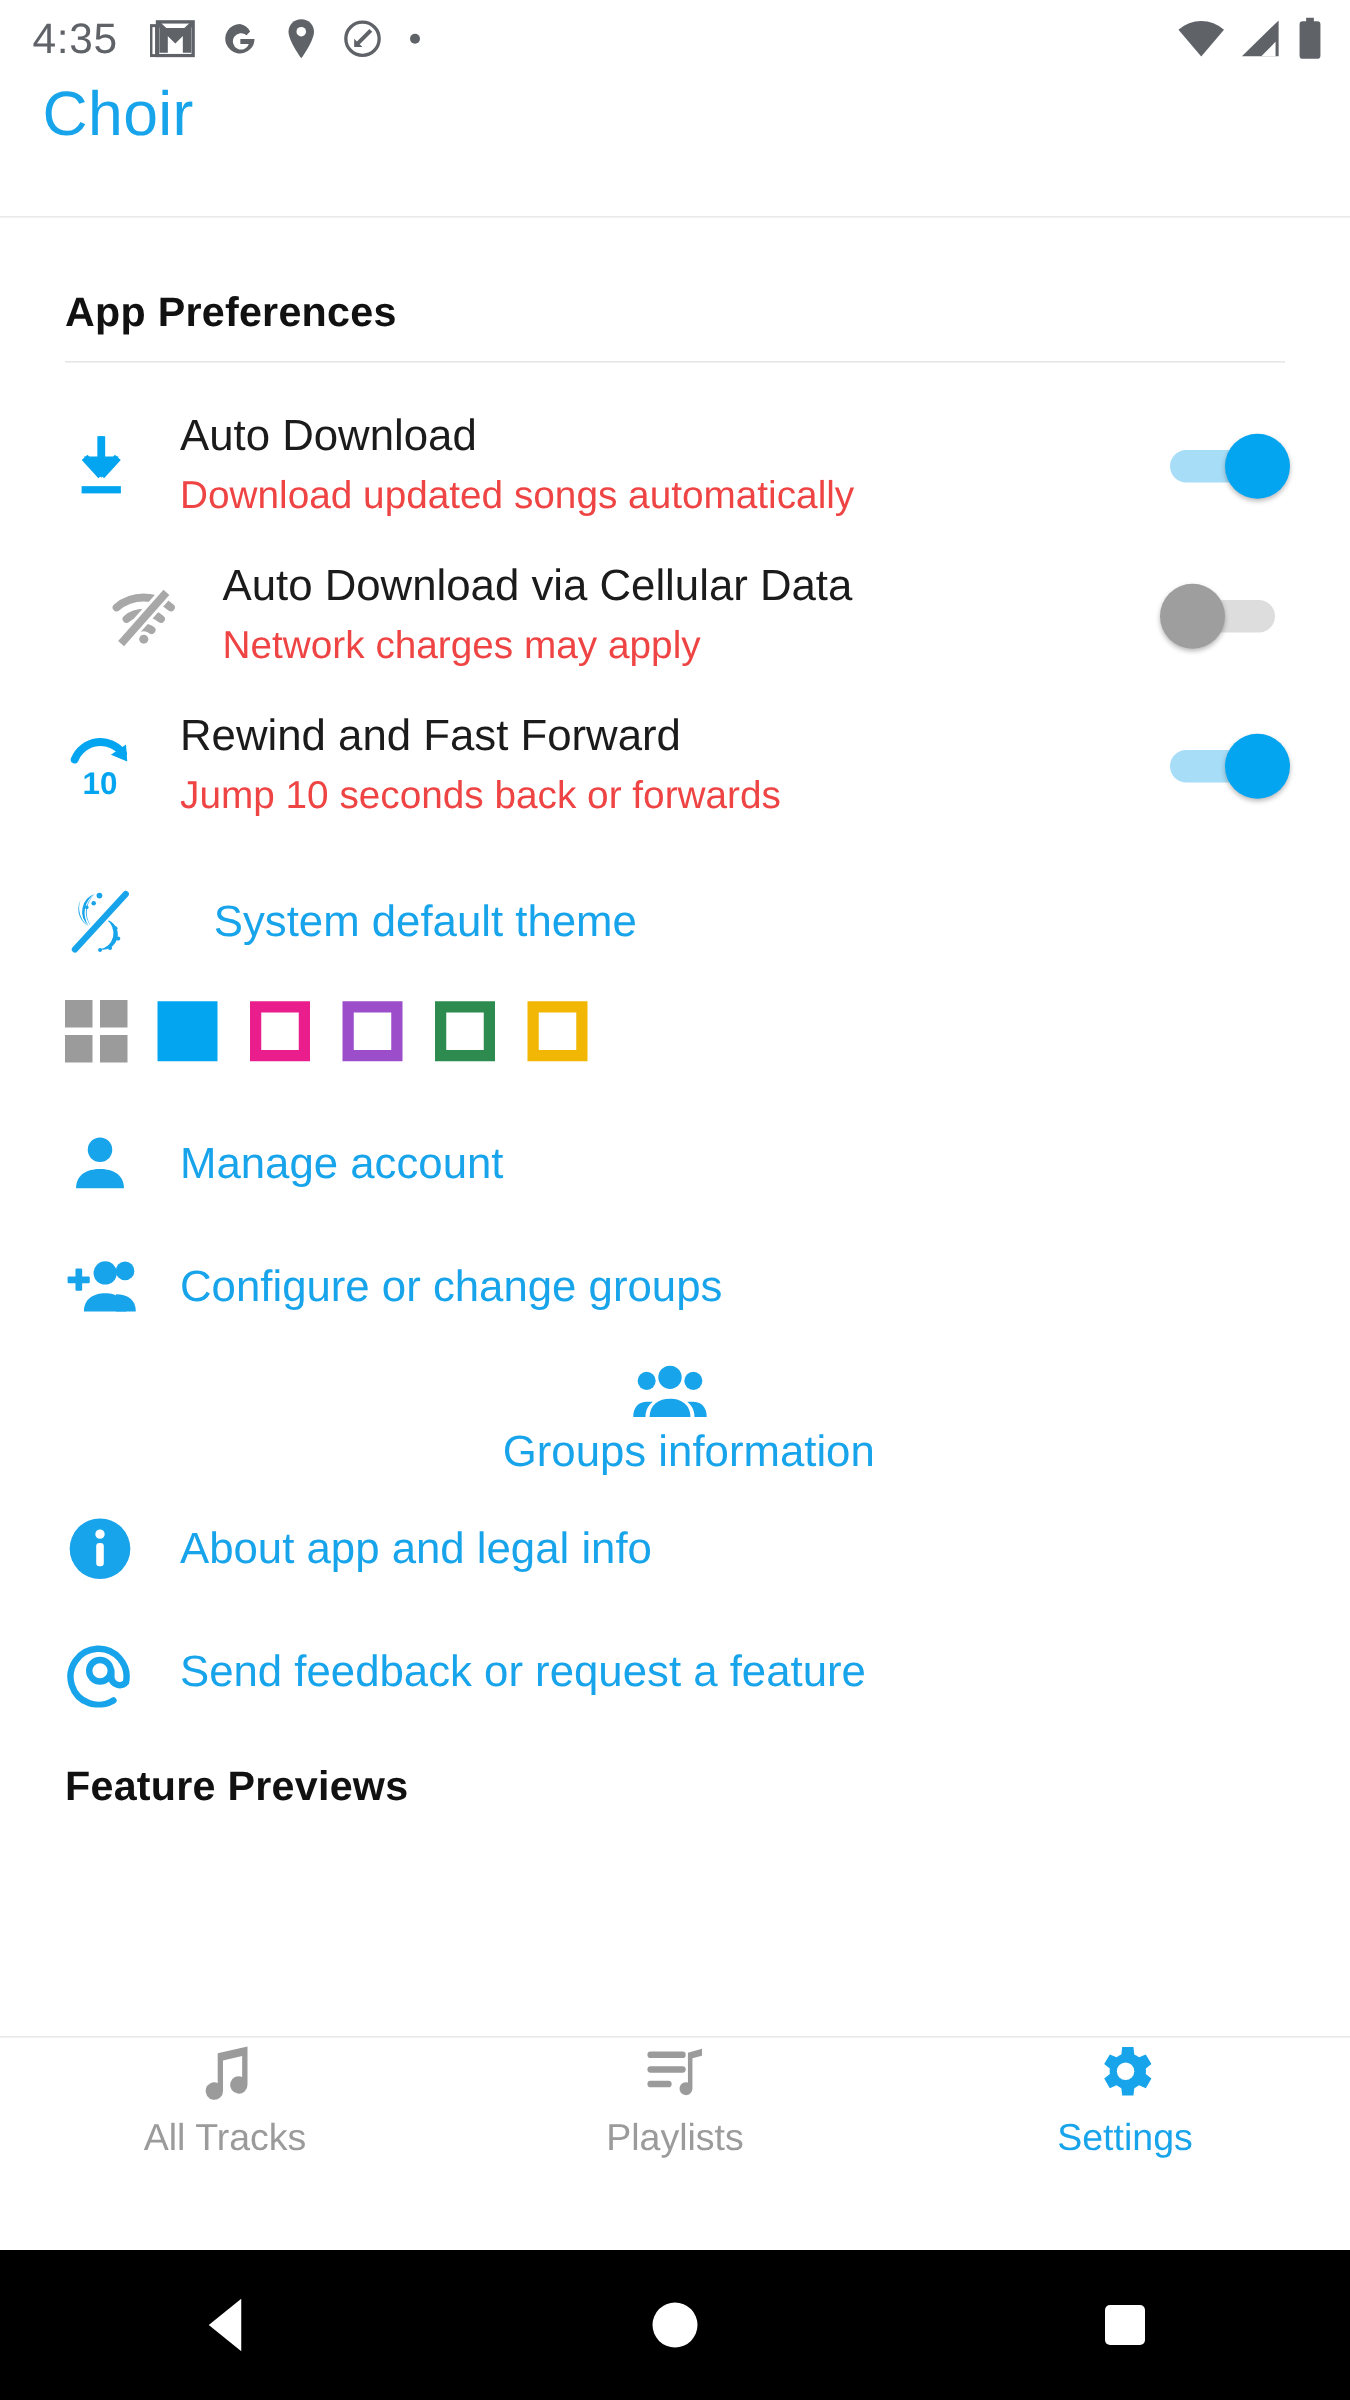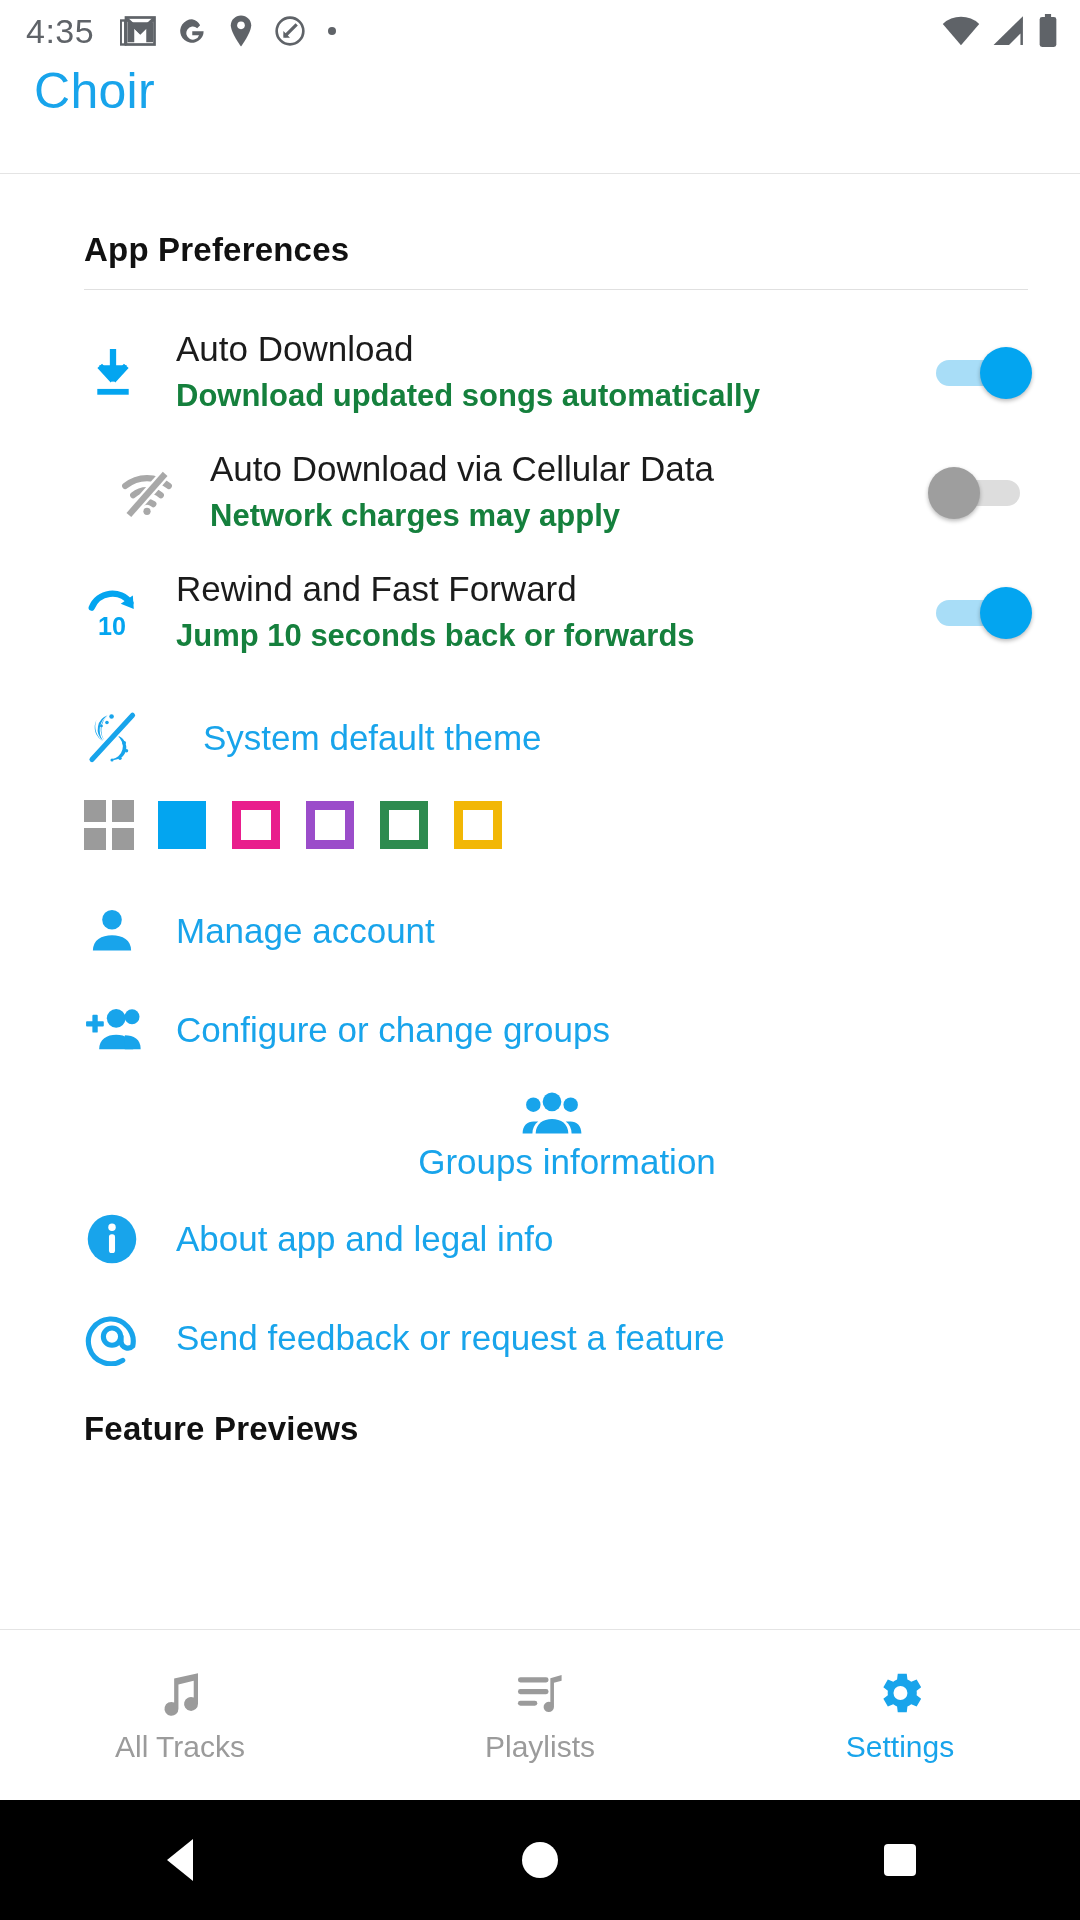--- a/index.html
+++ b/index.html
@@ -62,21 +62,20 @@
 
   
   .content {
     position: absolute;
     top: 175px;
     left: 0;
     right: 0;
     bottom: 290px;
     overflow: hidden;
     background: #ffffff;
-    padding-left: 32px;
   }
 
   .section-header {
     padding: 56px 0 0 52px;
   }
   .section-title {
     font-size: 33px;
     font-weight: bold;
     color: #111111;
     letter-spacing: 0.2px;
@@ -106,24 +105,24 @@
     padding-left: 22px;
   }
   .pref-title {
     font-size: 35px;
     color: #1b1b1b;
     line-height: 1.18;
     font-weight: 400;
   }
   .pref-sub {
     font-size: 31px;
-    color: #15803d;
+    color: #ef4444;
     line-height: 1.3;
     margin-top: 6px;
-    font-weight: 700;
+    font-weight: 400;
   }
 
   
   .switch {
     width: 96px;
     height: 56px;
     position: relative;
     margin-left: 16px;
     flex-shrink: 0;
   }
@@ -202,21 +201,21 @@
   
   .bottom-nav {
     position: absolute;
     left: 0;
     right: 0;
     bottom: 120px;
     height: 170px;
     background: #ffffff;
     border-top: 1px solid #e4e4e4;
     display: flex;
-    align-items: center;
+    align-items: flex-start;
   }
   .nav-item {
     flex: 1;
     display: flex;
     flex-direction: column;
     align-items: center;
     justify-content: center;
     gap: 10px;
   }
   .nav-label {

